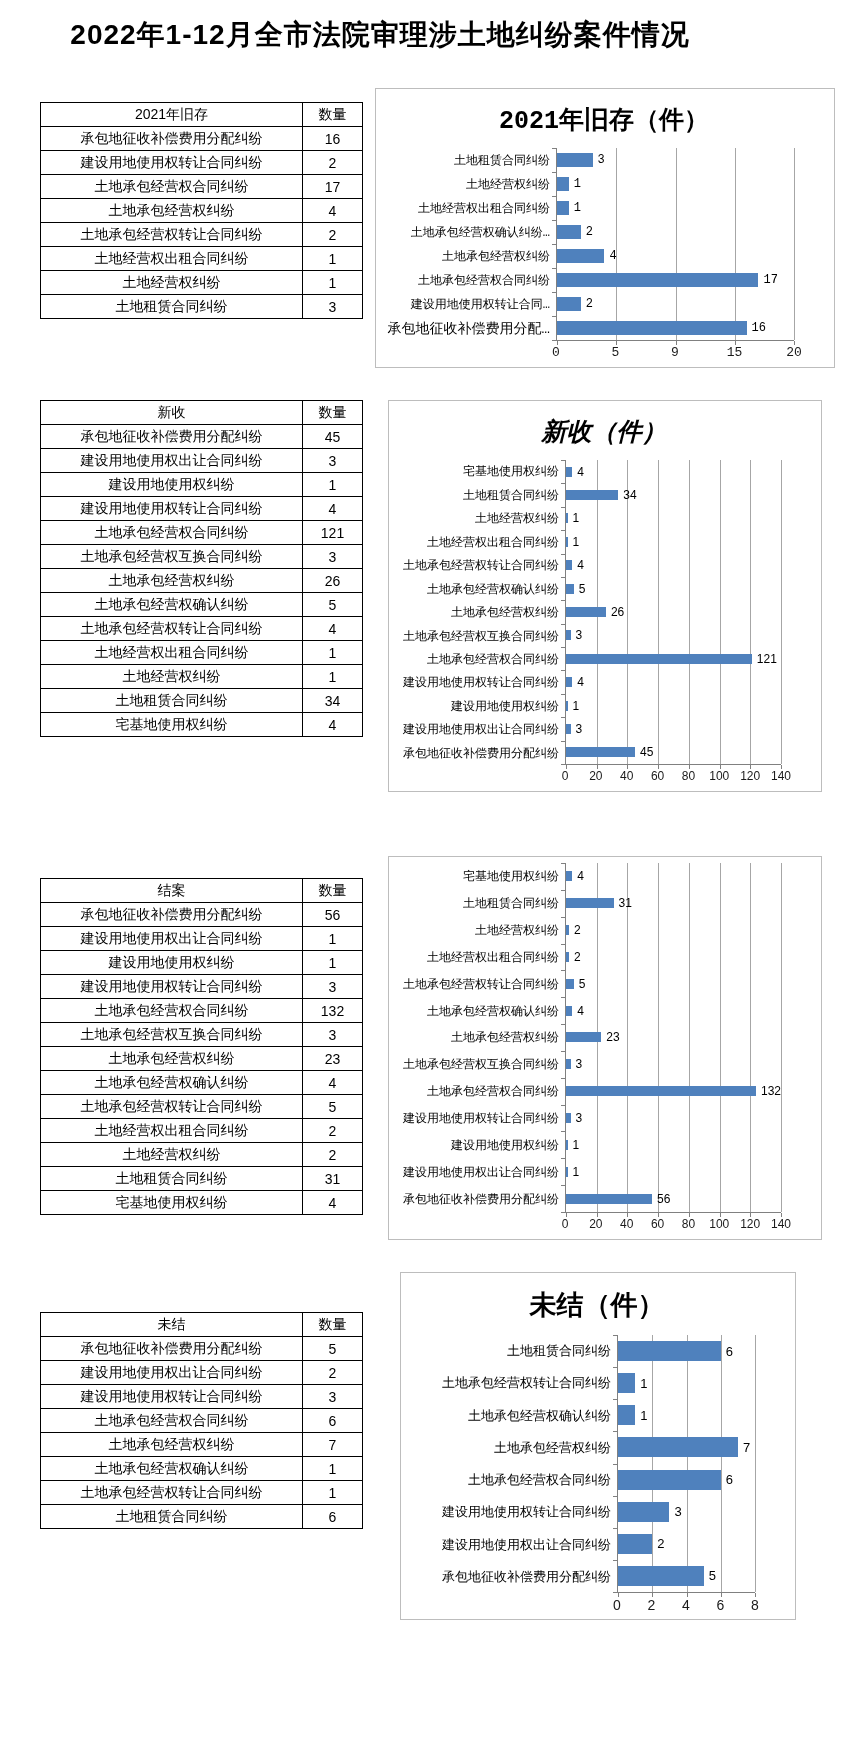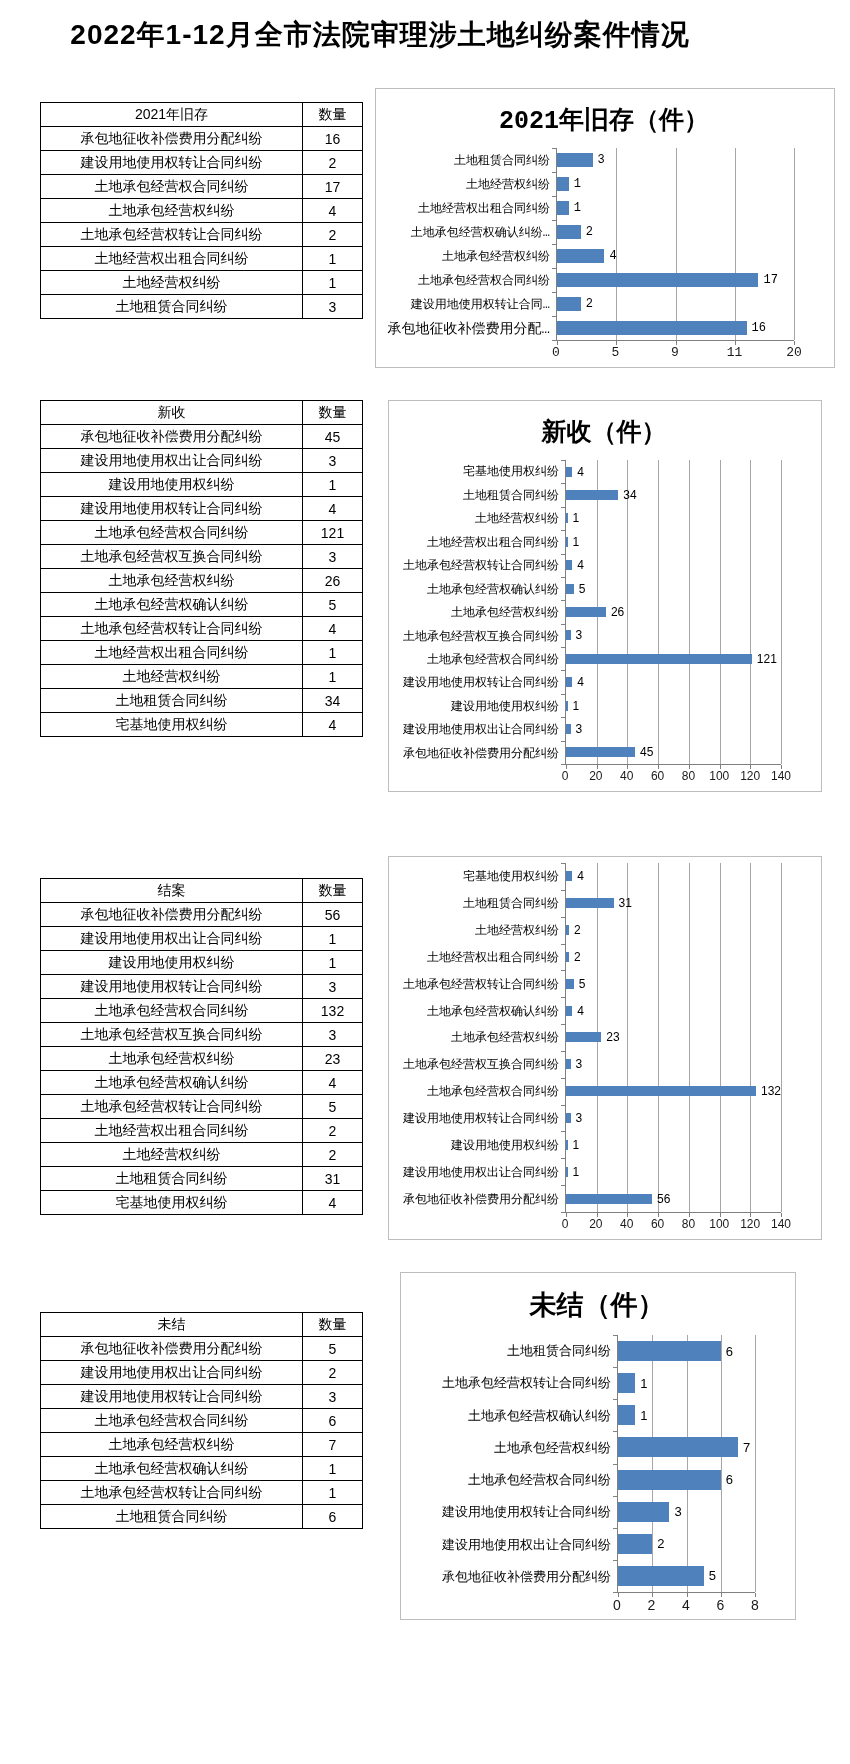--- a/index.html
+++ b/index.html
@@ -167,21 +167,21 @@
               <div class="bar" style="height: 14px; width: 80%; background: rgb(79, 129, 189);"></div>
               <span class="bval" style="font-size: 12px;">16</span>
             </div>
           </div>
         </div>
       </div>
       <div class="xlabels" style="margin-left: 172px;">
         <span class="xlab" style="left: 0%; font-size: 13px;">0</span>
         <span class="xlab" style="left: 25%; font-size: 13px;">5</span>
         <span class="xlab" style="left: 50%; font-size: 13px;">9</span>
-        <span class="xlab" style="left: 75%; font-size: 13px;">11</span>
+        <span class="xlab" style="left: 75%; font-size: 13px;">15</span>
         <span class="xlab" style="left: 100%; font-size: 13px;">20</span>
       </div>
     </div>
 
   <table class="datatable" id="t1">
     <colgroup>
         <col class="lab">
         <col class="qty">
       </colgroup>
     <thead>
@@ -239,21 +239,21 @@
           <td>土地租赁合同纠纷</td>
           <td>34</td>
         </tr>
         <tr>
           <td>宅基地使用权纠纷</td>
           <td>4</td>
         </tr>
       </tbody>
   </table>
   <div class="chart" id="c1">
-      <div class="chart-title" style="font-size: 25px;">新收（件）</div>
+      <div class="chart-title" style="font-size: 25px; font-style: italic;">新收（件）</div>
       <div class="chart-body">
         <div class="labels-col" style="width: 168px;">
           <div class="clabel" style="font-size: 12px;">宅基地使用权纠纷</div>
           <div class="clabel" style="font-size: 12px;">土地租赁合同纠纷</div>
           <div class="clabel" style="font-size: 12px;">土地经营权纠纷</div>
           <div class="clabel" style="font-size: 12px;">土地经营权出租合同纠纷</div>
           <div class="clabel" style="font-size: 12px;">土地承包经营权转让合同纠纷</div>
           <div class="clabel" style="font-size: 12px;">土地承包经营权确认纠纷</div>
           <div class="clabel" style="font-size: 12px;">土地承包经营权纠纷</div>
           <div class="clabel" style="font-size: 12px;">土地承包经营权互换合同纠纷</div>

